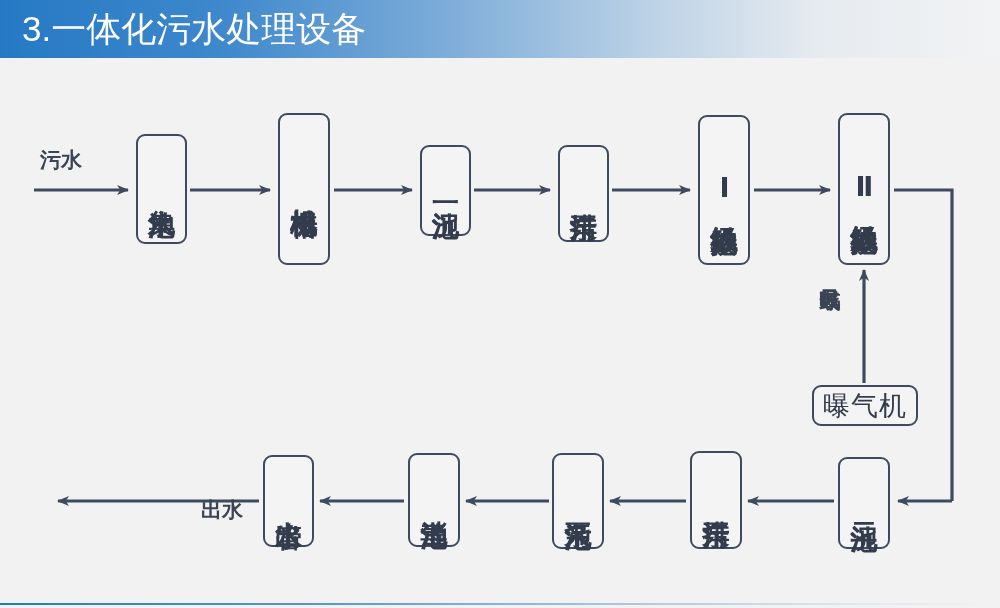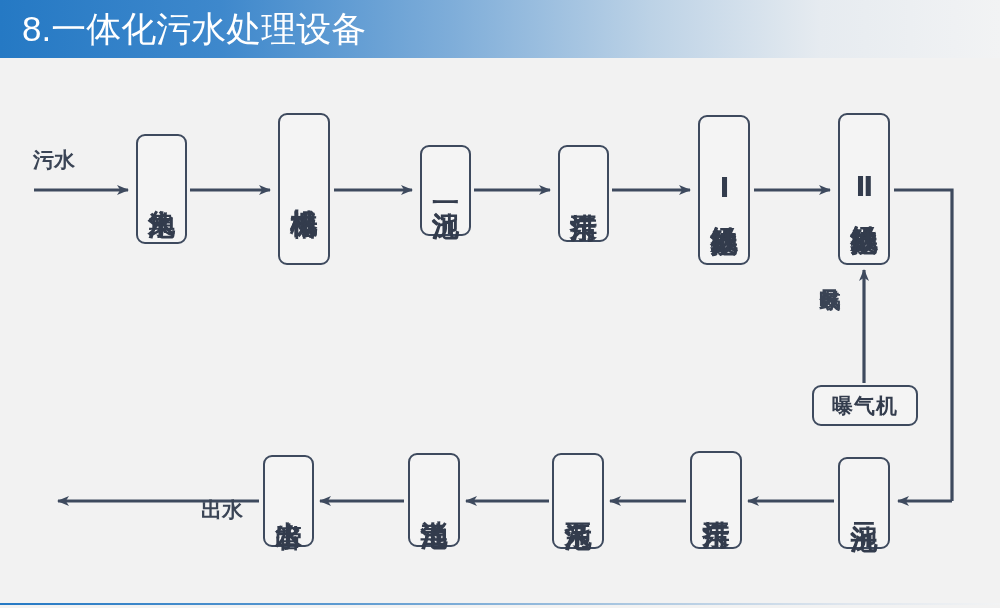--- a/index.html
+++ b/index.html
@@ -77,25 +77,25 @@
     writing-mode: vertical-rl;
     text-orientation: upright;
     font-size: 27px;
     line-height: 30px;
     letter-spacing: 1px;
     white-space: nowrap;
     font-weight: 600;
     font-family: "DejaVu Sans", "Liberation Sans", sans-serif;
   }
   .node .hlabel {
-    font-size: 21px;
+    font-size: 27px;
     line-height: 30px;
     letter-spacing: 1px;
     white-space: nowrap;
-    font-weight: 700;
+    font-weight: 400;
     font-family: "DejaVu Sans", "Liberation Sans", sans-serif;
   }
   
   .edge-label {
     position: absolute;
     color: #3a4455;
     font-size: 21px;
     line-height: 24px;
     white-space: nowrap;
     font-weight: 600;
@@ -106,21 +106,21 @@
     text-orientation: upright;
     letter-spacing: 0px;
   }
 </style>
 </head>
 <body>
 
 <div id="slide">
 
   <div id="header-band"></div>
-  <div id="header-title">8.一体化污水处理设备</div>
+  <div id="header-title">3.一体化污水处理设备</div>
 
   <div id="diagram">
 
     <svg id="flow-svg" width="1000" height="545" viewBox="0 0 1000 545">
       <defs>
         <marker id="ah-r" viewBox="0 0 12 10" refX="11" refY="5" markerWidth="12" markerHeight="10" orient="auto-start-reverse" markerUnits="userSpaceOnUse">
           <path d="M0,0 L12,5 L0,10 L3.2,5 Z" fill="#3e4a5e"></path>
         </marker>
       </defs>
       <g stroke="#3e4a5e" stroke-width="3.2" fill="none" stroke-linecap="butt">
@@ -147,21 +147,21 @@
         <line x1="686" y1="443" x2="610" y2="443" marker-end="url(#ah-r)"></line>
 
         <line x1="549" y1="443" x2="466" y2="443" marker-end="url(#ah-r)"></line>
 
         <line x1="404" y1="443" x2="320" y2="443" marker-end="url(#ah-r)"></line>
 
         <line x1="259" y1="443" x2="58" y2="443" marker-end="url(#ah-r)"></line>
       </g>
     </svg>
 
-    <div class="edge-label" style="left:33px; top:90px;text-align:center;">污水</div>
+    <div class="edge-label" style="left:40px; top:90px;text-align:center;">污水</div>
 
     <div class="edge-label" style="left:201px; top:400px;margin-top:40px;">出水</div>
 
     <div class="edge-label vertical" style="left:818px; top:215px;">鼓风曝气</div>
 
     <div class="node" style="left:136px; top:76px; width:51px; height:110px;">
       <span class="vlabel">集水池</span>
     </div>
 
     <div class="node" style="left:278px; top:55px; width:52px; height:152px;">

